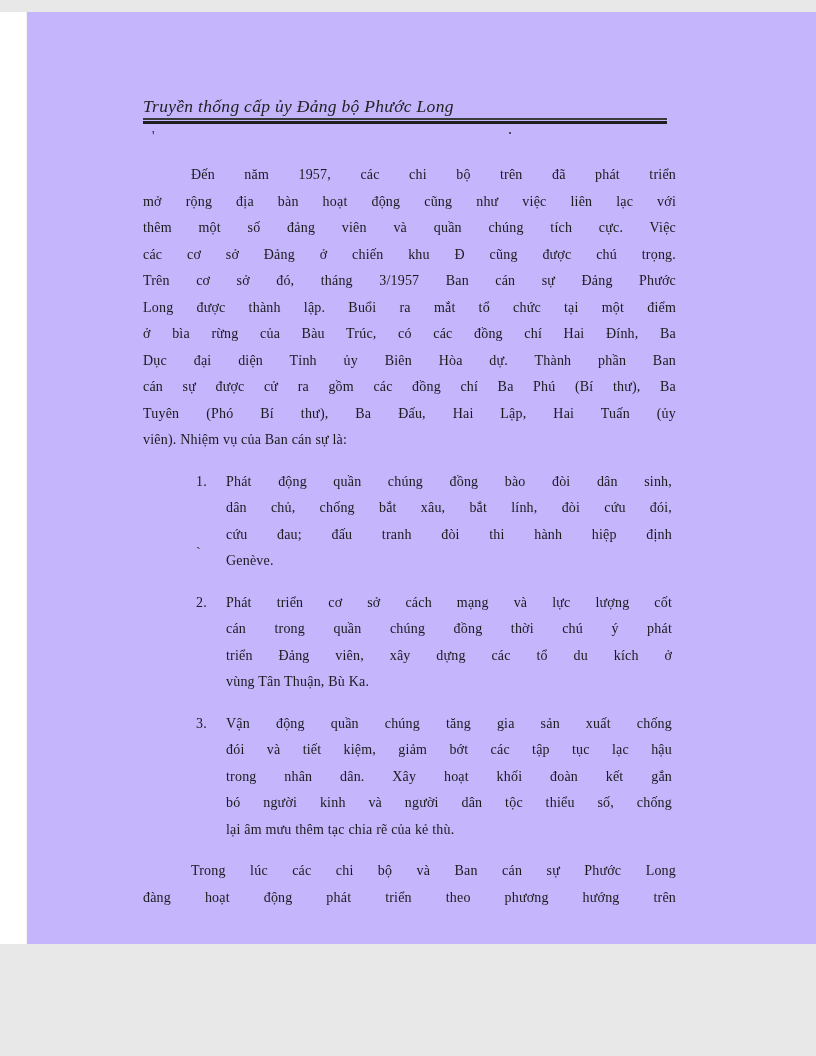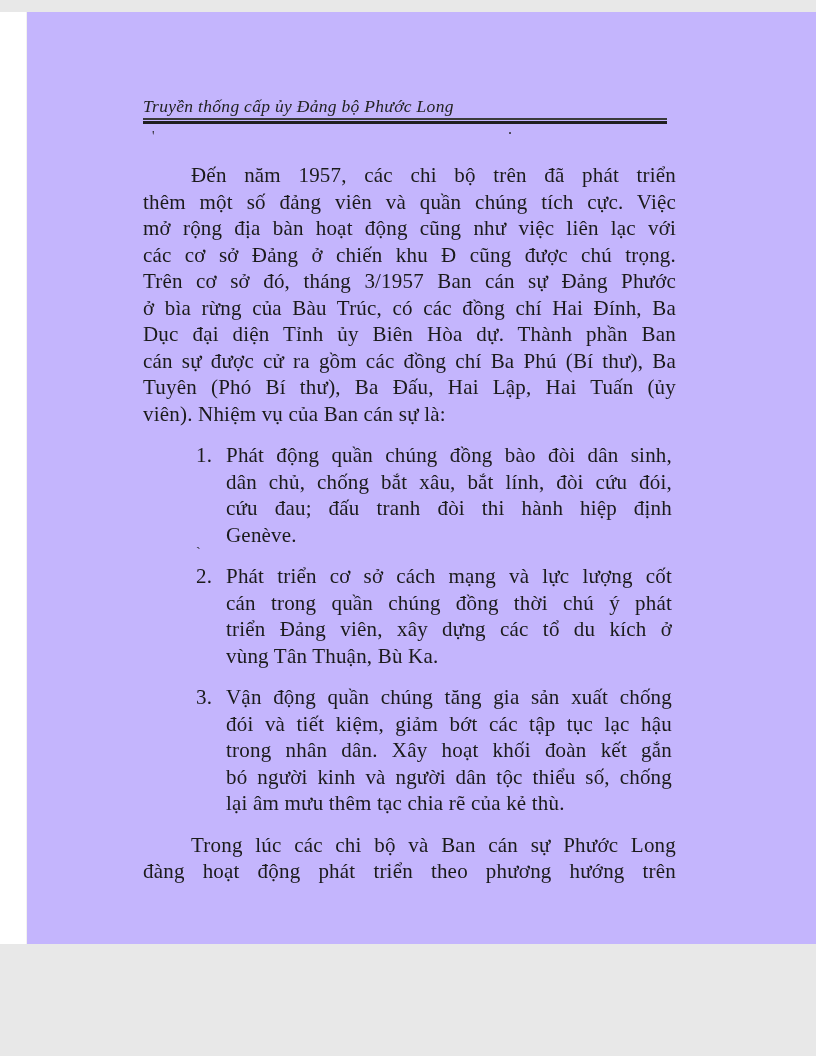--- a/index.html
+++ b/index.html
@@ -27,21 +27,21 @@
   .header-rule-thin{
     position:absolute;left:143px;top:106px;width:524px;height:1.5px;
     background:#3a3a3a;
   }
   .header-rule-thick{
     position:absolute;left:143px;top:109px;width:524px;height:3px;
     background:#1f1f1f;
   }
   .body{
     position:absolute;left:143px;top:150px;width:533px;
-    font-size:21px;line-height:26.5px;
+    font-size:14px;line-height:26.5px;
     letter-spacing:0.2px;
   }
   .block{margin-bottom:15px;}
   .line{
     text-align:justify;
     text-align-last:justify;
   }
   .line.last{text-align-last:left;}
   .line.indent{text-indent:48px;}
   .list_item{
@@ -77,24 +77,25 @@
   <div class="header-rule-thin"></div>
   <div class="header-rule-thick"></div>
 
   <div class="artifact a1">'</div>
   <div class="artifact a2">.</div>
   <div class="artifact a3">`</div>
 
   <div id="body-content" class="body">
       <div class="block paragraph">
         <div class="line indent">Đến năm 1957, các chi bộ trên đã phát triển</div>
+        <div class="line">mở rộng địa bàn hoạt động cũng như việc liên lạc với</div>
         <div class="line">thêm một số đảng viên và quần chúng tích cực. Việc</div>
-        <div class="line">mở rộng địa bàn hoạt động cũng như việc liên lạc với</div>
         <div class="line">các cơ sở Đảng ở chiến khu Đ cũng được chú trọng.</div>
         <div class="line">Trên cơ sở đó, tháng 3/1957 Ban cán sự Đảng Phước</div>
+        <div class="line">Long được thành lập. Buổi ra mắt tổ chức tại một điểm</div>
         <div class="line">ở bìa rừng của Bàu Trúc, có các đồng chí Hai Đính, Ba</div>
         <div class="line">Dục đại diện Tỉnh ủy Biên Hòa dự. Thành phần Ban</div>
         <div class="line">cán sự được cử ra gồm các đồng chí Ba Phú (Bí thư), Ba</div>
         <div class="line">Tuyên (Phó Bí thư), Ba Đấu, Hai Lập, Hai Tuấn (ủy</div>
         <div class="line last">viên). Nhiệm vụ của Ban cán sự là:</div>
       </div>
       <div class="block list_item">
         <span class="marker">1.</span>
         <div class="line">Phát động quần chúng đồng bào đòi dân sinh,</div>
         <div class="line">dân chủ, chống bắt xâu, bắt lính, đòi cứu đói,</div>

